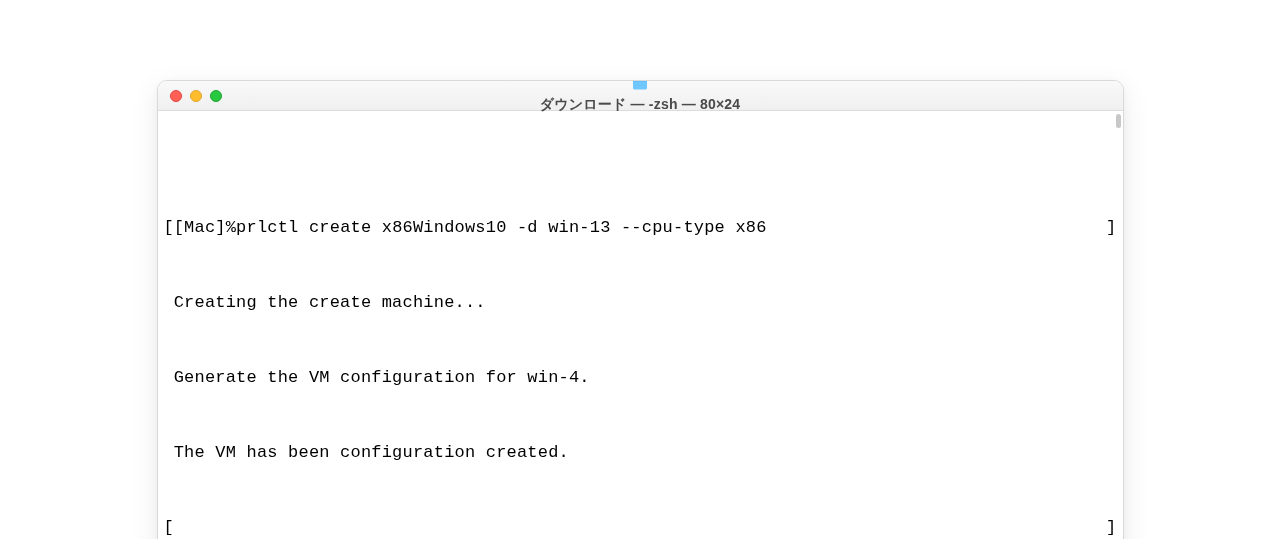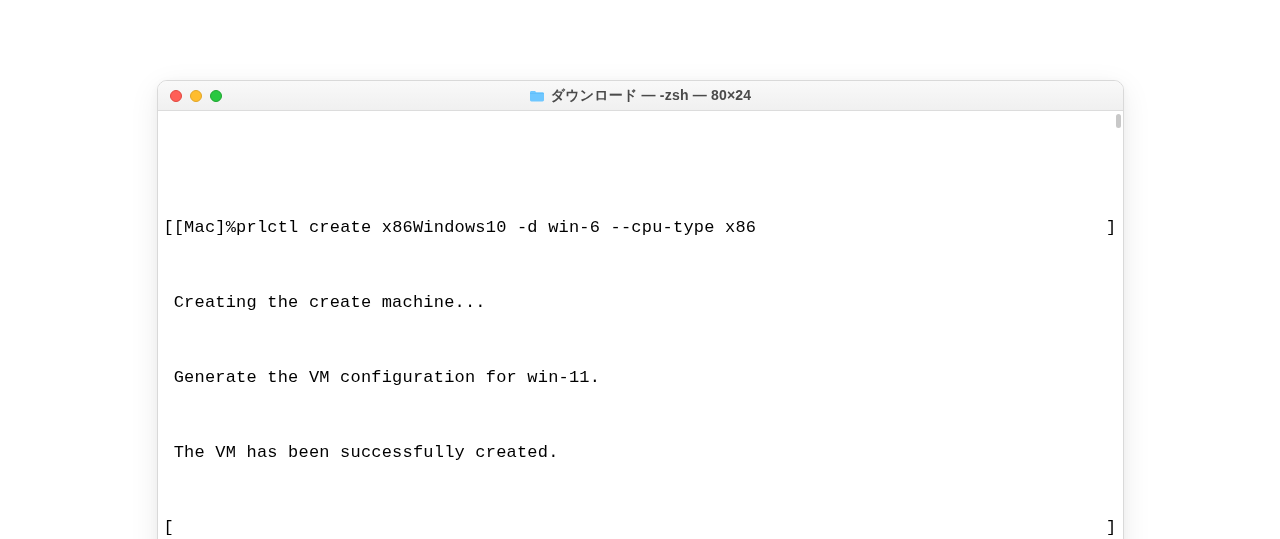--- a/index.html
+++ b/index.html
@@ -44,20 +44,21 @@
     .tl.yellow { background: #ffbd2e; border: 0.5px solid #e0a528; }
     .tl.green  { background: #28c840; border: 0.5px solid #1fa531; }
     .title-center {
       position: absolute;
       left: 0; right: 0;
       display: flex;
       justify-content: center;
       align-items: center;
       gap: 6px;
       pointer-events: none;
+      flex-direction: column;
     }
     .title-text {
       font-size: 14px;
       font-weight: 600;
       color: #4a4a4a;
       letter-spacing: 0.2px;
     }
     .folder-icon {
       width: 16px;
       height: 12px;
@@ -117,24 +118,24 @@
           <path d="M1 3.4 L15 3.4 L15 3.9 L1 3.9 Z" fill="#55b8f5"></path>
         </svg>
       </span>
       <span class="title-text">ダウンロード — -zsh — 80×24</span>
     </div>
   </div>
 
   <div class="term">
     <div class="scrollbar"></div>
 
-    <span class="term-line bracket-wrap"><span class="left-bracket">[</span><span class="right-bracket">]</span><span class="line-content"><span>[Mac]%</span><span>prlctl create x86Windows10 -d win-6 --cpu-type x86</span></span></span>
+    <span class="term-line bracket-wrap"><span class="left-bracket">[</span><span class="right-bracket">]</span><span class="line-content"><span>[Mac]%</span><span>prlctl create x86Windows10 -d win-13 --cpu-type x86</span></span></span>
     <span class="term-line"><span class="line-content">Creating the create machine...</span></span>
-    <span class="term-line"><span class="line-content">Generate the VM configuration for win-11.</span></span>
-    <span class="term-line"><span class="line-content">The VM has been successfully created.</span></span>
+    <span class="term-line"><span class="line-content">Generate the VM configuration for win-4.</span></span>
+    <span class="term-line"><span class="line-content">The VM has been configuration created.</span></span>
     <span class="term-line bracket-wrap"><span class="left-bracket">[</span><span class="right-bracket">]</span></span>
     
     
     
     
     
     
     
     
     

